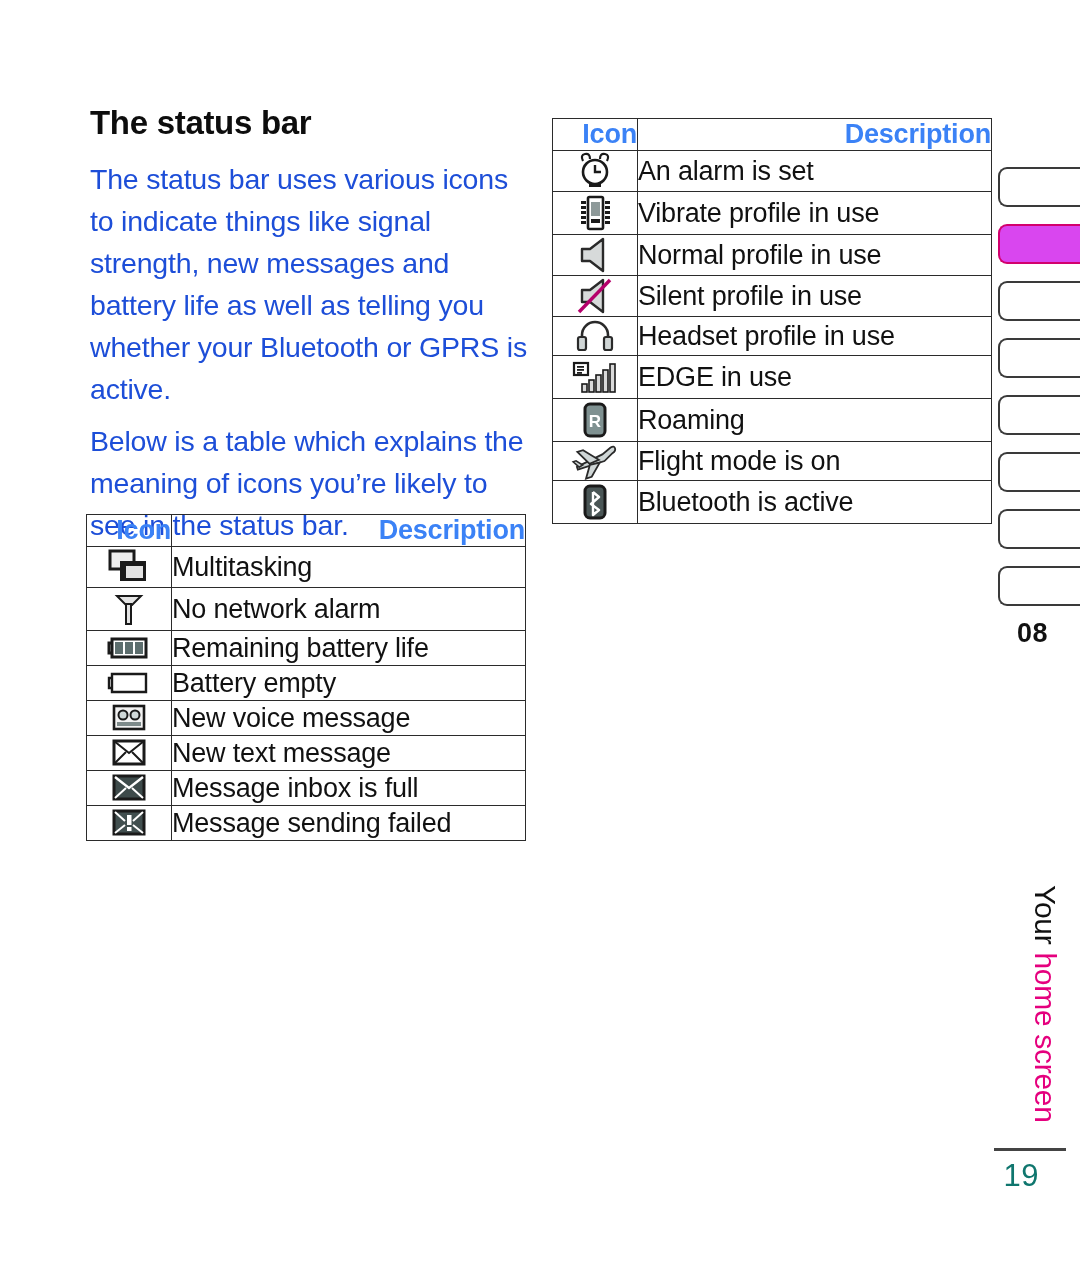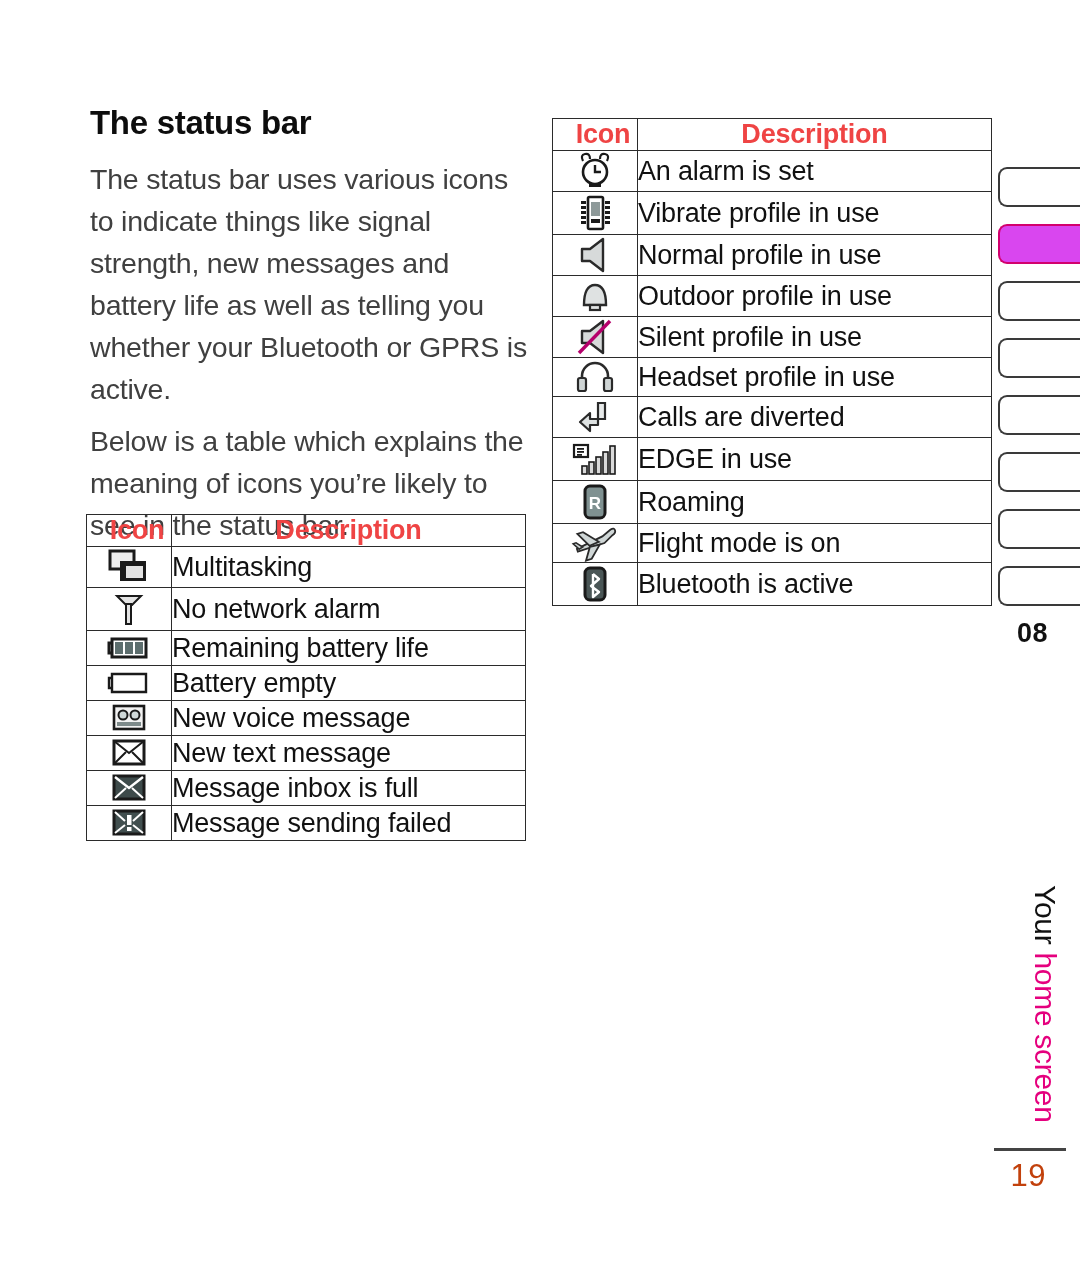--- a/index.html
+++ b/index.html
@@ -27,42 +27,42 @@
     font-size: 33px;
     font-weight: bold;
     letter-spacing: -0.3px;
     margin: 0 0 16px 0;
     color: #0d0d0d;
   }
   .body-para {
     font-size: 28.5px;
     line-height: 42px;
     margin: 0 0 10px 0;
-    color: #404040;
+    color: #1d4ed8;
     letter-spacing: -0.2px;
   }
 
   
   .icon-table {
     border-collapse: collapse;
     width: 100%;
     table-layout: fixed;
   }
   .icon-table td, .icon-table th {
     border: 1.6px solid #2b2b2b;
     padding: 0;
     vertical-align: middle;
   }
   .icon-table .col-icon { width: 85px; }
   .hdr-cell {
     font-size: 27px;
     font-weight: bold;
-    text-align: center;
+    text-align: right;
     padding: 7px 0 9px 14px;
-    color: #ef4444;
+    color: #3b82f6;
     letter-spacing: -0.2px;
   }
   .hdr-cell.icon-hdr { padding-left: 16px; }
   .desc-cell {
     font-size: 27px;
     line-height: 34px;
     padding: 9px 6px 11px 14px;
     color: #111111;
     letter-spacing: -0.2px;
   }
@@ -134,24 +134,24 @@
   #footer-rule {
     position: absolute;
     right: 14px;
     top: 1148px;
     width: 72px;
     height: 3px;
     background: #444444;
   }
   #page-number {
     position: absolute;
-    right: 34px;
+    right: 41px;
     top: 1158px;
     font-size: 31px;
-    color: #c2410c;
+    color: #0f766e;
     letter-spacing: 0.5px;
   }
 </style>
 </head>
 <body>
 
 <div id="left-column">
   <h1 id="page-title">The status bar</h1>
   <p class="body-para">The status bar uses various icons to indicate things like signal strength, new messages and battery life as well as telling you whether your Bluetooth or GPRS is active.</p>
   <p class="body-para">Below is a table which explains the meaning of icons you’re likely to see in the status bar.</p>
@@ -317,29 +317,20 @@
 
       <tr>
         <td class="icon-cell">
           <svg width="42" height="40" viewBox="0 0 42 40">
             <path d="M8 14 h8 L29 4 v32 L16 26 h-8 z" fill="#d7dada" stroke="#2a2a2a" stroke-width="2.4" stroke-linejoin="round"></path>
           </svg>
         </td>
         <td class="desc-cell">Normal profile in use</td>
       </tr>
 
-      <tr>
-        <td class="icon-cell">
-          <svg width="40" height="40" viewBox="0 0 40 40">
-            <path d="M9 29 q0 -20 11 -20 q11 0 11 20 z" fill="#dfe2e2" stroke="#2a2a2a" stroke-width="2.4"></path>
-            <rect x="15" y="29" width="10" height="5" fill="#dfe2e2" stroke="#2a2a2a" stroke-width="2.2"></rect>
-          </svg>
-        </td>
-        <td class="desc-cell">Outdoor profile in use</td>
-      </tr>
 
       <tr>
         <td class="icon-cell">
           <svg width="42" height="40" viewBox="0 0 42 40">
             <path d="M8 14 h8 L29 4 v32 L16 26 h-8 z" fill="#d7dada" stroke="#2a2a2a" stroke-width="2.4" stroke-linejoin="round"></path>
             <line x1="5" y1="36" x2="36" y2="4" stroke="#B5006B" stroke-width="3.4"></line>
           </svg>
         </td>
         <td class="desc-cell">Silent profile in use</td>
       </tr>
@@ -348,29 +339,20 @@
         <td class="icon-cell">
           <svg width="42" height="38" viewBox="0 0 42 38">
             <path d="M8 24 V18 a13 13 0 0 1 26 0 v6" fill="none" stroke="#2a2a2a" stroke-width="2.6"></path>
             <rect x="4" y="20" width="8" height="13" rx="2" fill="#cfd5d5" stroke="#2a2a2a" stroke-width="2.2"></rect>
             <rect x="30" y="20" width="8" height="13" rx="2" fill="#cfd5d5" stroke="#2a2a2a" stroke-width="2.2"></rect>
           </svg>
         </td>
         <td class="desc-cell">Headset profile in use</td>
       </tr>
 
-      <tr>
-        <td class="icon-cell">
-          <svg width="42" height="40" viewBox="0 0 42 40">
-            <path d="M24 6 h7 v16 h-7 z" fill="#e6e9e9" stroke="#2a2a2a" stroke-width="2.2"></path>
-            <path d="M24 22 h-8 v-6 l-10 9 l10 9 v-6 h8 z" fill="#dfe3e3" stroke="#2a2a2a" stroke-width="2.2" stroke-linejoin="round"></path>
-          </svg>
-        </td>
-        <td class="desc-cell">Calls are diverted</td>
-      </tr>
 
       <tr>
         <td class="icon-cell">
           <svg width="52" height="42" viewBox="0 0 52 42">
             <rect x="5" y="7" width="14" height="12" fill="#ffffff" stroke="#1a1a1a" stroke-width="2.2"></rect>
             <g fill="#1a1a1a">
               <rect x="8" y="10" width="7" height="1.8"></rect>
               <rect x="8" y="13" width="7" height="1.8"></rect>
               <rect x="8" y="16" width="5" height="1.8"></rect>
             </g>

